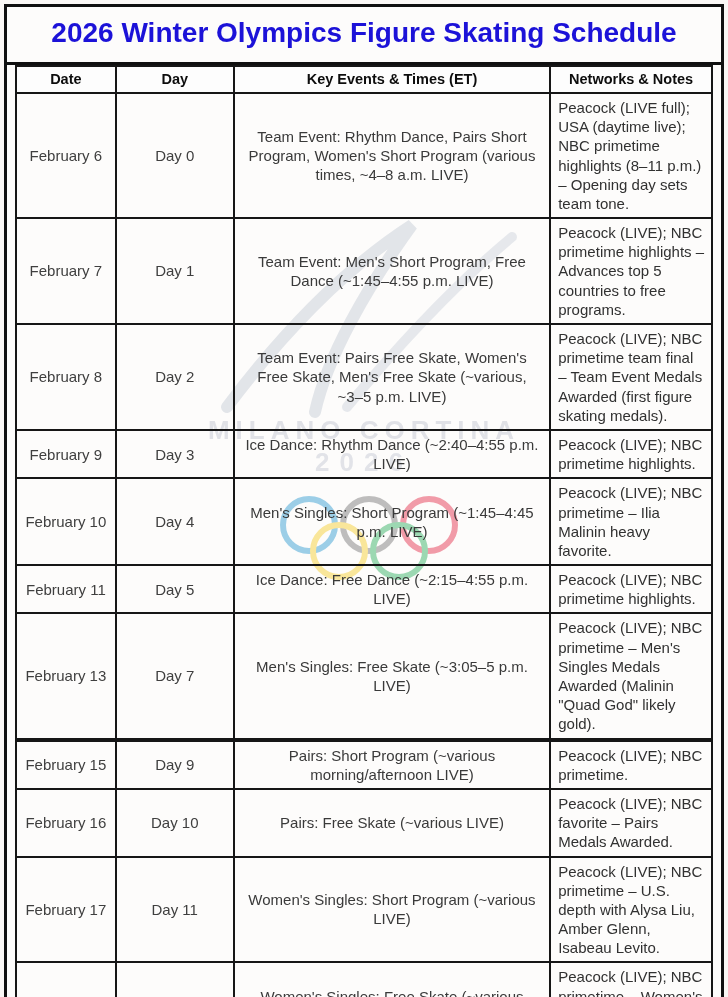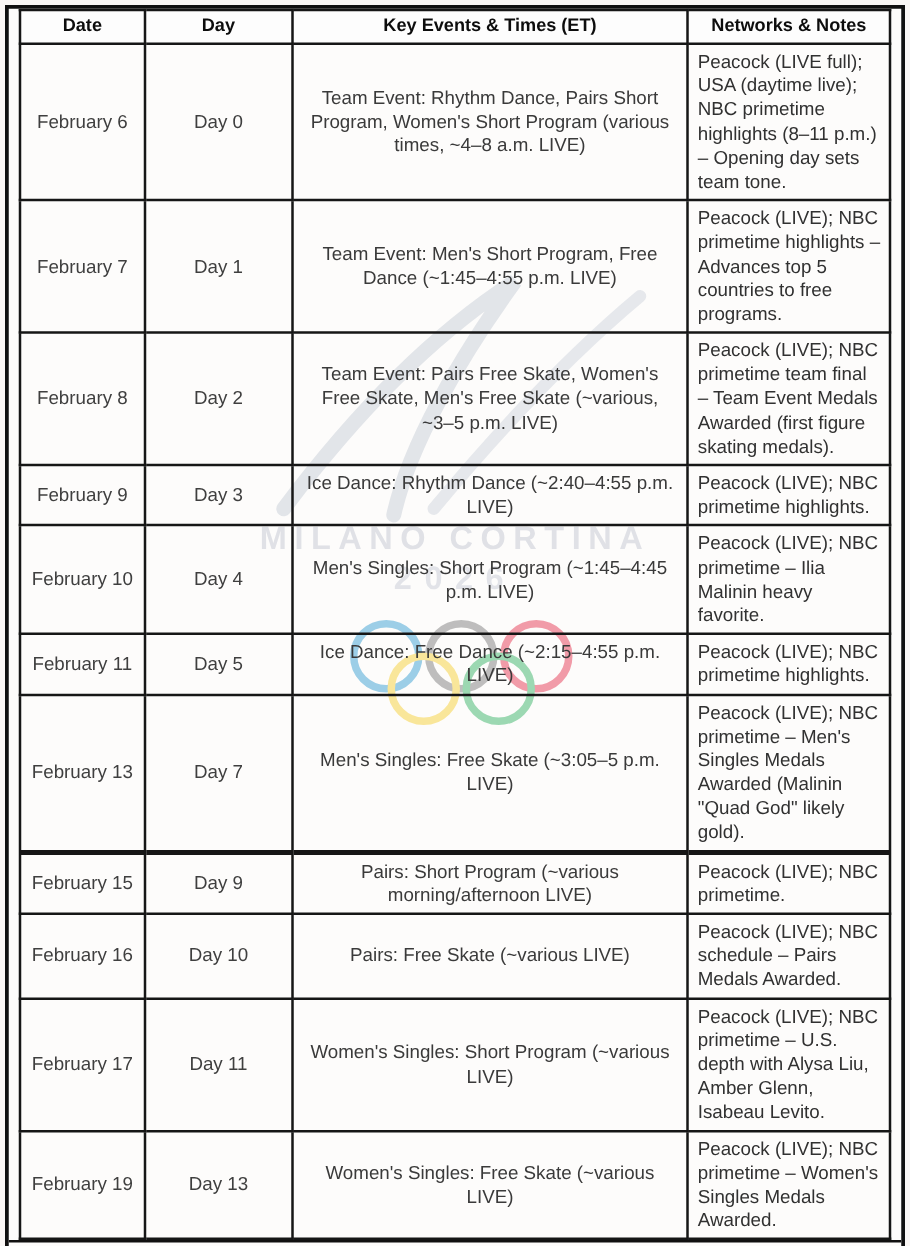--- a/index.html
+++ b/index.html
@@ -124,20 +124,23 @@
     <div class="wm-year">2026</div>
     <svg class="wm-rings" width="200" height="92" viewBox="0 0 200 92">
       <circle cx="40" cy="32" r="26" fill="none" stroke="#0085c7" stroke-width="6"></circle>
       <circle cx="100" cy="32" r="26" fill="none" stroke="#5a5a5a" stroke-width="6"></circle>
       <circle cx="160" cy="32" r="26" fill="none" stroke="#df0024" stroke-width="6"></circle>
       <circle cx="70" cy="58" r="26" fill="none" stroke="#f4c300" stroke-width="6"></circle>
       <circle cx="130" cy="58" r="26" fill="none" stroke="#009f3d" stroke-width="6"></circle>
     </svg>
   </div>
 
+  <div class="title-box">
+    <h1>2026 Winter Olympics Figure Skating Schedule</h1>
+  </div>
 
   <div class="table-wrap">
     <table class="schedule">
       <colgroup>
         <col style="width: 98px">
         <col style="width: 116px">
         <col style="width: 311px">
         <col style="width: 159px">
       </colgroup>
       <thead>
@@ -194,21 +197,21 @@
           <tr style="height: 46px;">
     <td class="c-date">February 15</td>
     <td class="c-day">Day 9</td>
     <td class="c-events">Pairs: Short Program (~various morning/afternoon LIVE)</td>
     <td class="c-networks">Peacock (LIVE); NBC primetime.</td>
   </tr>
           <tr style="height: 50px;">
     <td class="c-date">February 16</td>
     <td class="c-day">Day 10</td>
     <td class="c-events">Pairs: Free Skate (~various LIVE)</td>
-    <td class="c-networks">Peacock (LIVE); NBC schedule – Pairs Medals Awarded.</td>
+    <td class="c-networks">Peacock (LIVE); NBC favorite – Pairs Medals Awarded.</td>
   </tr>
           <tr style="height: 78px;">
     <td class="c-date">February 17</td>
     <td class="c-day">Day 11</td>
     <td class="c-events">Women's Singles: Short Program (~various LIVE)</td>
     <td class="c-networks">Peacock (LIVE); NBC primetime – U.S. depth with Alysa Liu, Amber Glenn, Isabeau Levito.</td>
   </tr>
           <tr style="height: 75px;">
     <td class="c-date">February 19</td>
     <td class="c-day">Day 13</td>

